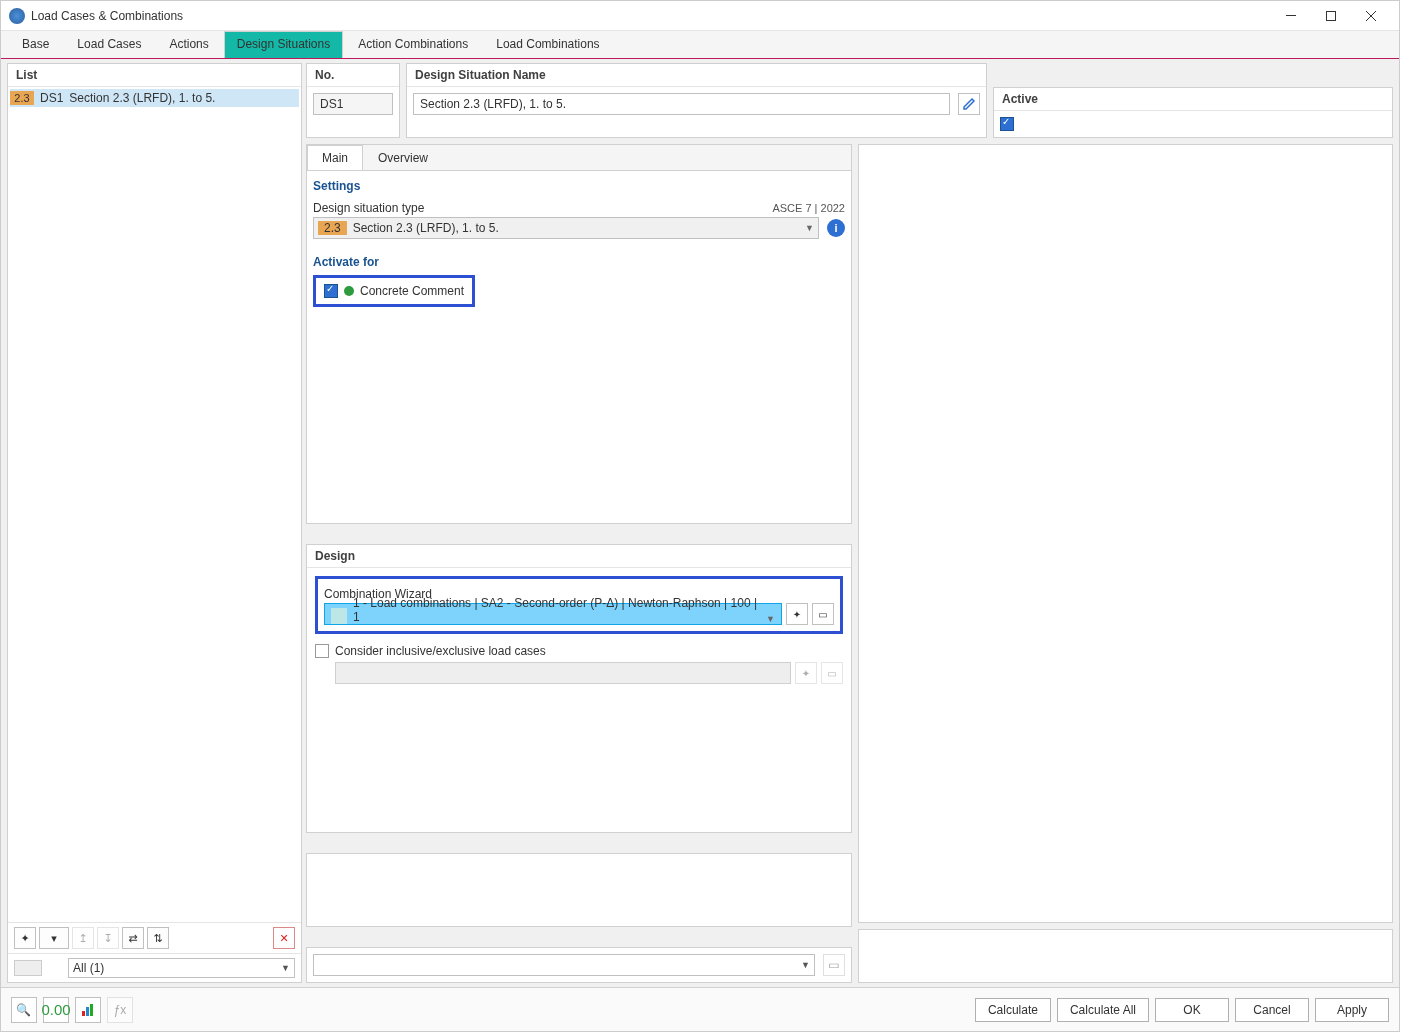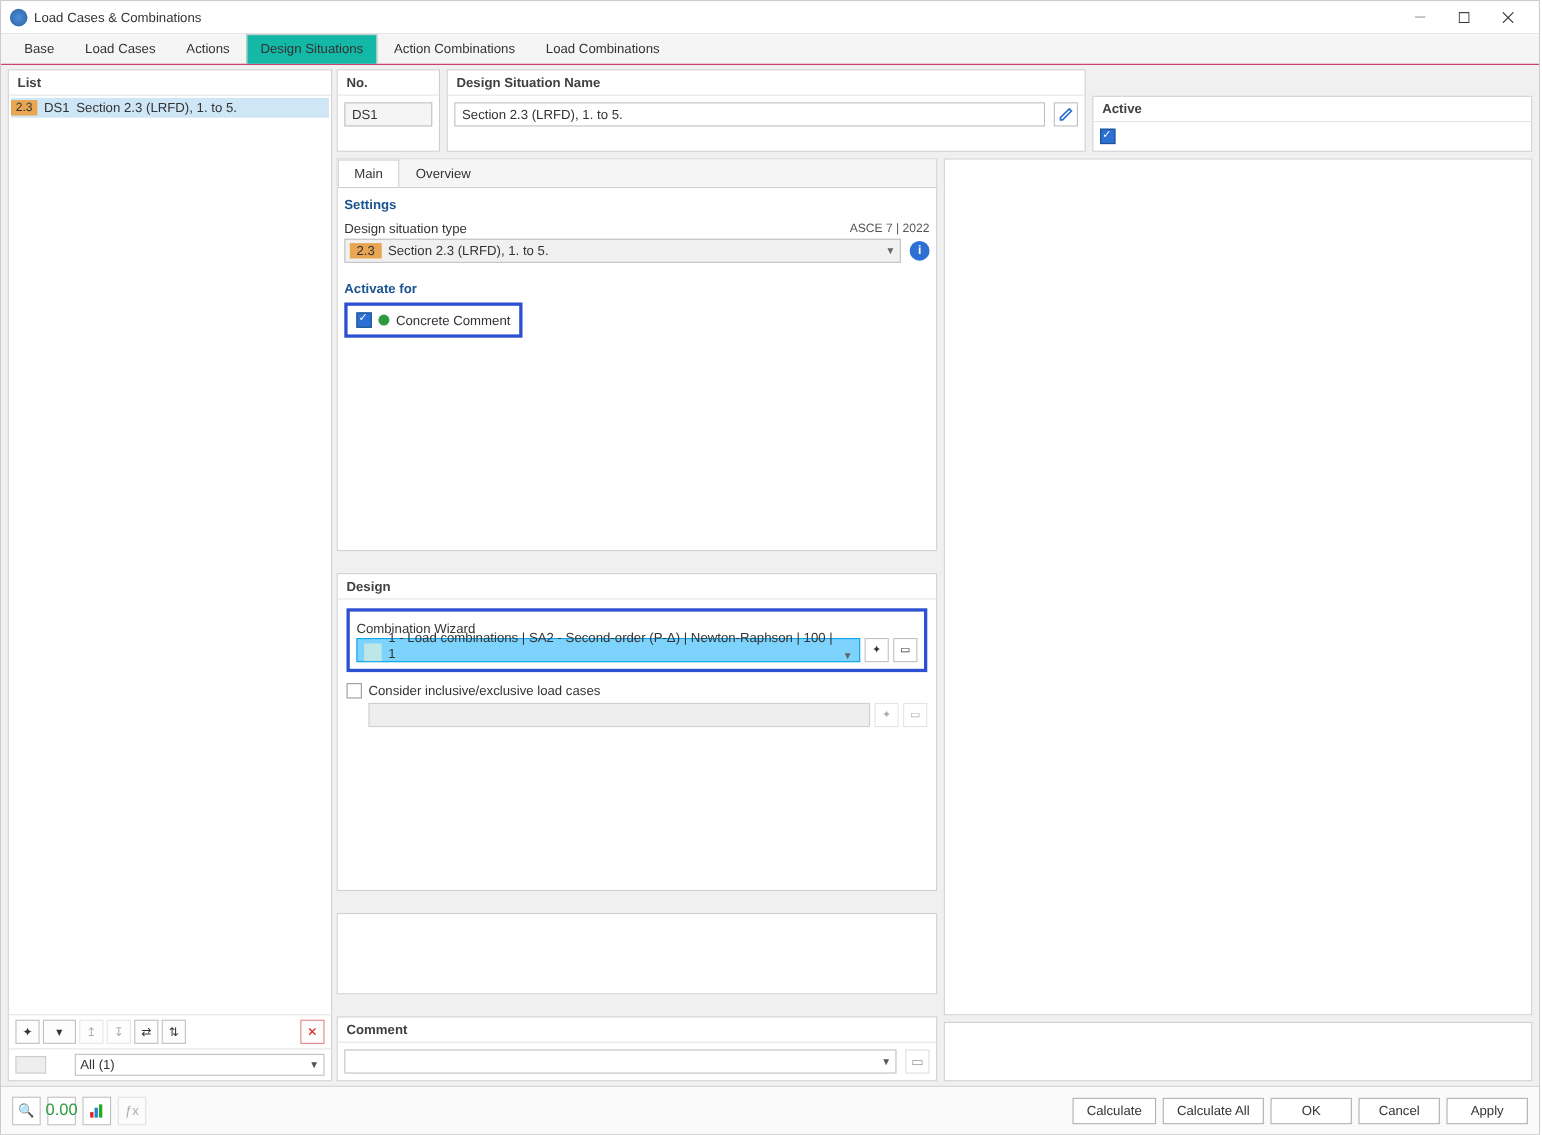--- a/index.html
+++ b/index.html
@@ -265,21 +265,20 @@
                 <div class="mini-btn" style="opacity:.4">✦</div>
                 <div class="mini-btn" style="opacity:.4">▭</div>
               </div>
               <div style="height:140px"></div>
             </div>
           </div>
 
           <div class="blank-card"></div>
 
           <div class="comment-card">
-            <div class="group-hdr">Comment</div>
             <div class="group-body">
                 <div class="row-flex">
               <div class="comment-dd" style="flex:1">
                 <span></span>
                 <span class="chev">▼</span>
               </div>
               <div class="icon-btn" style="opacity:.5">▭</div>
             </div>
               </div>
           </div>

